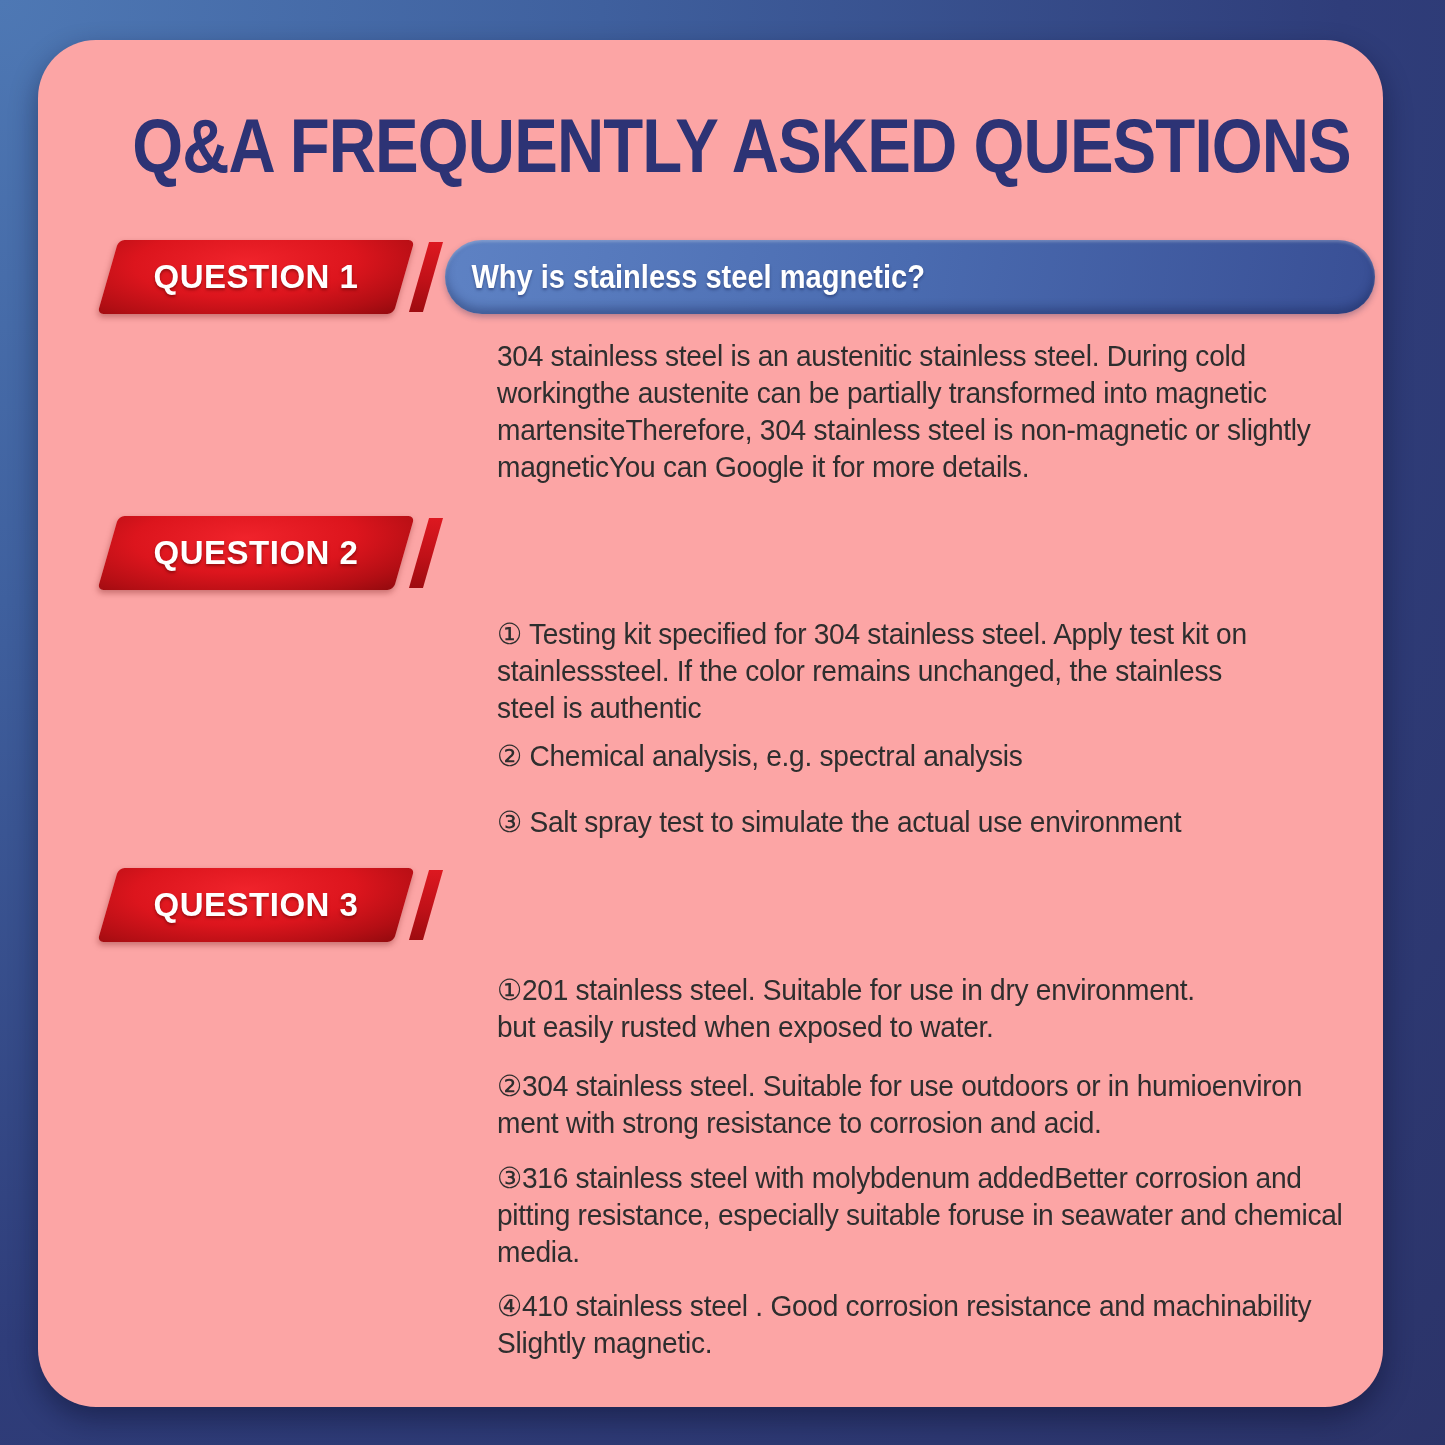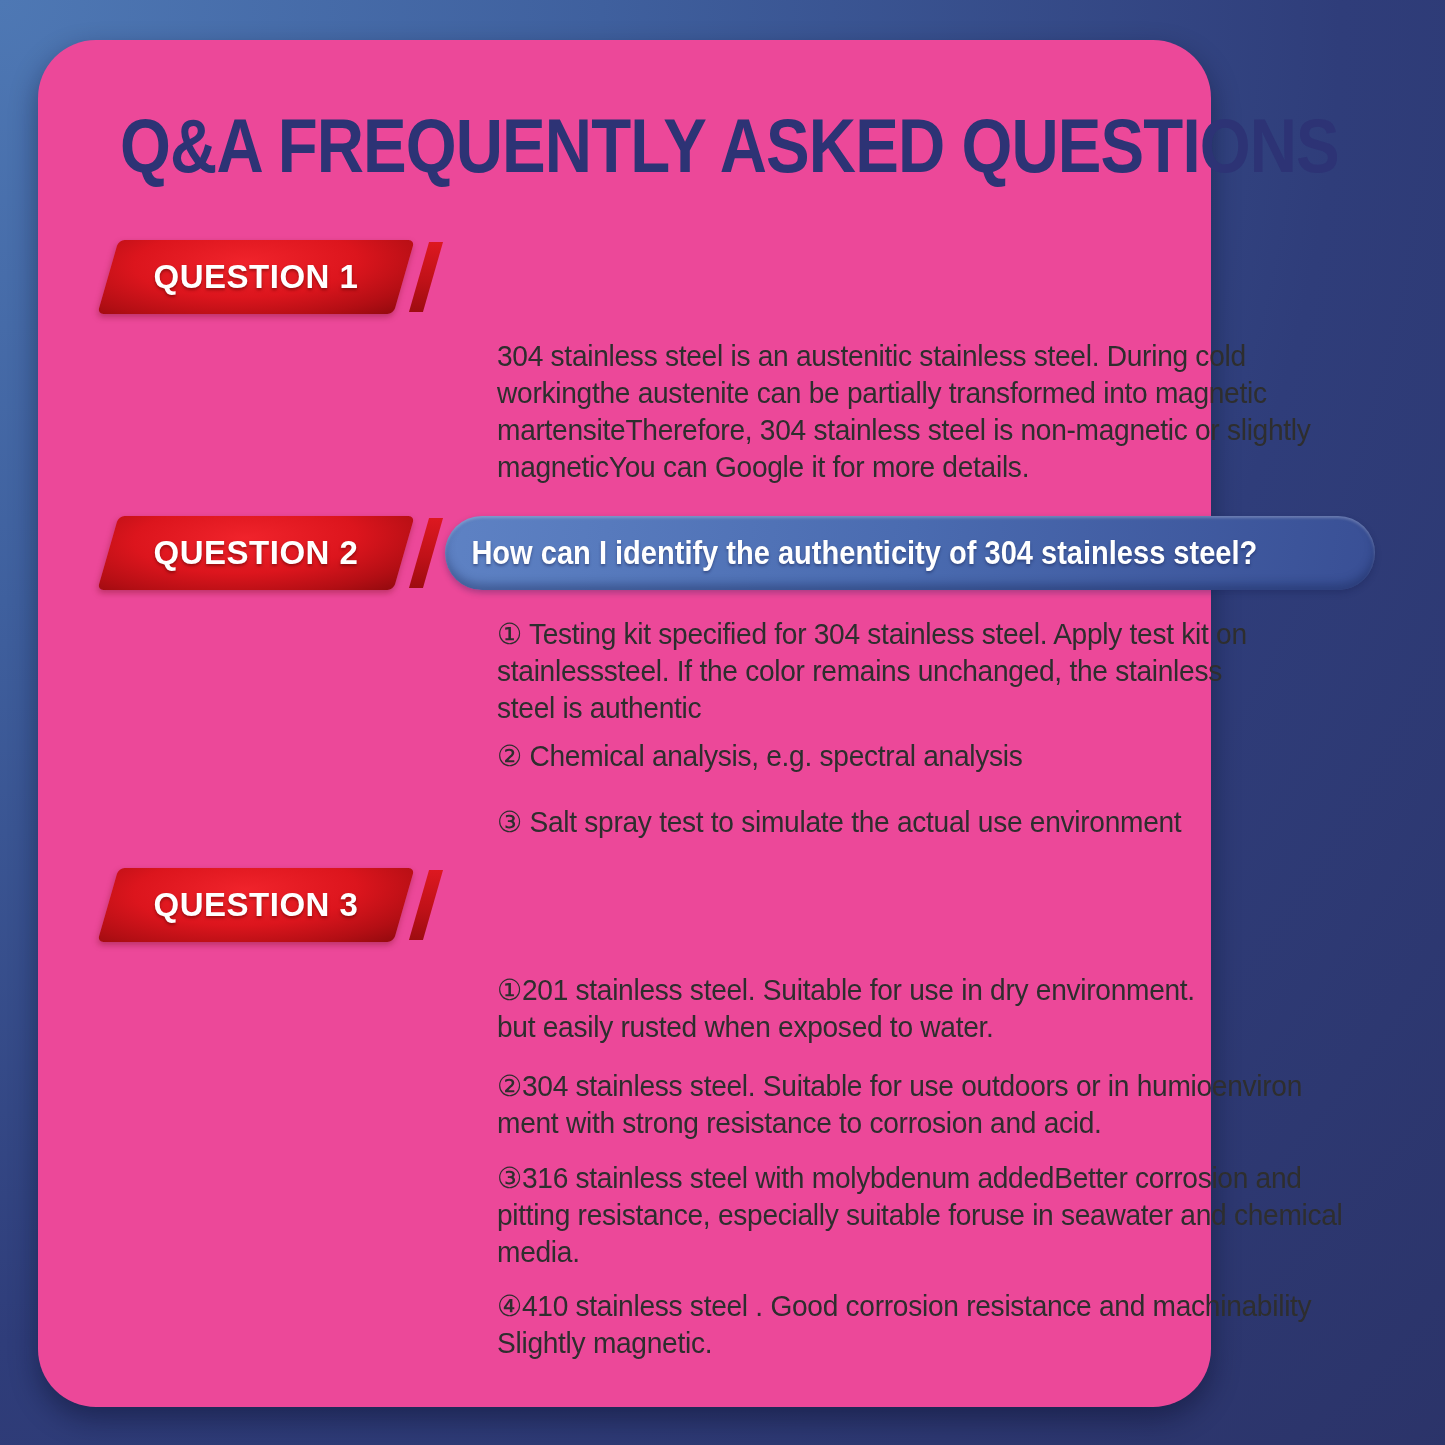--- a/index.html
+++ b/index.html
@@ -2,22 +2,22 @@
 <html><head>
 <meta charset="utf-8">
 <style>
   html,body{margin:0;padding:0;}
   body{
     width:1445px;height:1445px;overflow:hidden;position:relative;
     font-family:"Liberation Sans", sans-serif;
     background:radial-gradient(160% 160% at 0% 0%, #4e78b4 0%, #3f609e 26%, #2f3d7a 58%, #2a3063 100%);
   }
   .card{
-    position:absolute;left:38px;top:40px;width:1173px;height:1367px;
-    background:#ec4899;border-radius:58px;
+    position:absolute;left:38px;top:40px;width:1345px;height:1367px;
+    background:#fca5a5;border-radius:58px;
     box-shadow:0 12px 28px rgba(8,12,40,0.45);
   }
   .title{
     position:absolute;top:62px;left:0;width:100%;text-align:center;
     font-size:76px;font-weight:bold;color:#2d3375;letter-spacing:-1px;
     transform:scaleX(0.86);margin:0;white-space:nowrap;
   }
   .row{position:absolute;left:0;width:100%;height:74px;}
   .row-q1{top:200px}
   .row-q2{top:476px}
@@ -69,34 +69,34 @@
 
 <div class="card">
 
   <h1 class="title">Q&amp;A FREQUENTLY ASKED QUESTIONS</h1>
 
   <div class="row row-q1">
     <div class="badge">
       <div class="badge-inner">QUESTION 1</div>
     </div>
     <div class="slash"></div>
+    <div class="banner">
+      <div class="banner-text">Why is stainless steel magnetic?</div>
+    </div>
   </div>
   <div class="answer ans-q1">304 stainless steel is an austenitic stainless steel. During cold
 workingthe austenite can be partially transformed into magnetic
 martensiteTherefore, 304 stainless steel is non-magnetic or slightly
 magneticYou can Google it for more details.</div>
 
   <div class="row row-q2">
     <div class="badge">
       <div class="badge-inner">QUESTION 2</div>
     </div>
     <div class="slash"></div>
-    <div class="banner">
-      <div class="banner-text">How can I identify the authenticity of 304 stainless steel?</div>
-    </div>
   </div>
   <div class="answer ans-q2-0">① Testing kit specified for 304 stainless steel. Apply test kit on
 stainlesssteel. If the color remains unchanged, the stainless
 steel is authentic</div>
   <div class="answer ans-q2-1">② Chemical analysis, e.g. spectral analysis</div>
   <div class="answer ans-q2-2">③ Salt spray test to simulate the actual use environment</div>
 
   <div class="row row-q3">
     <div class="badge">
       <div class="badge-inner">QUESTION 3</div>

